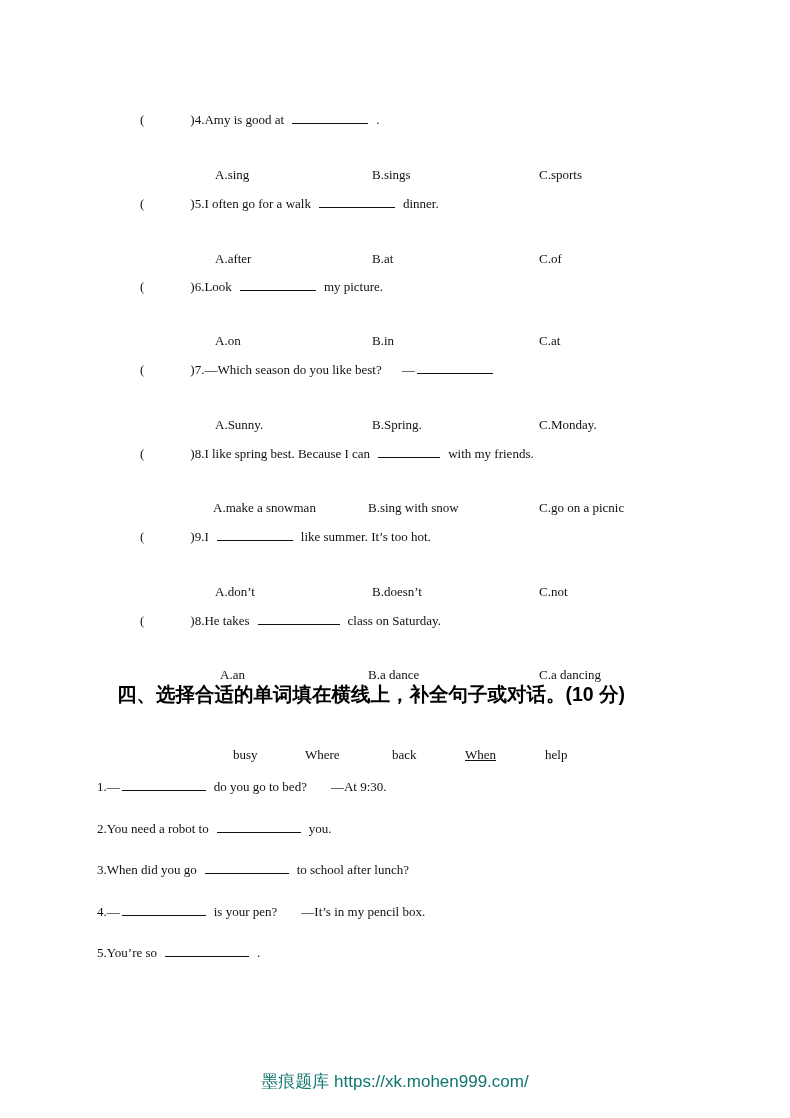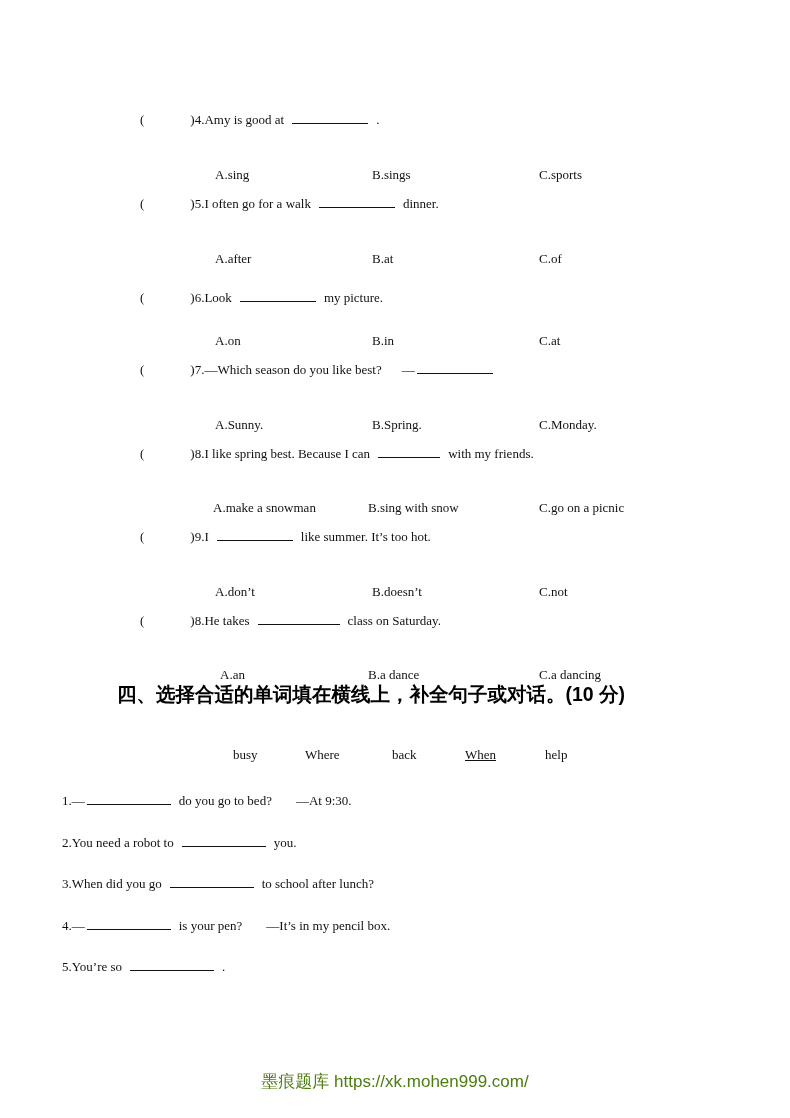--- a/index.html
+++ b/index.html
@@ -22,27 +22,27 @@
   .blank.nolm { margin-left:2px; }
   .opts span { position:absolute; top:0;margin-top:16px; }
   .optA { left:215px; } .optB { left:372px; } .optC { left:539px; }
   .section-title {
     left:117px; font-family:"Liberation Sans","DejaVu Sans",sans-serif;
     font-weight:bold; font-size:19.5px; color:#000;
   }
   .bank span { position:absolute; top:0;margin-top:13px; }
   .bw0 { left:233px; } .bw1 { left:305px; } .bw2 { left:392px;text-align:right; }
   .bw3 { left:465px;text-decoration:underline; } .bw4 { left:545px; }
-  .item { padding-left:62px; box-sizing:border-box;margin-top:14px; }
+  .item { padding-left:97px; box-sizing:border-box; }
   .gap20 { display:inline-block; width:20px; }
   .gap24 { display:inline-block; width:24px; }
   .footer {
     position:absolute; top:1070px; left:0; width:790px; text-align:center;
     font-family:"Liberation Sans","DejaVu Sans",sans-serif;
-    font-size:17px; color:#4d7c0f;
+    font-size:17px; color:#0f766e;
   }
 </style>
 </head>
 <body>
 
 <div class="page">
 
   <div class="line qline" style="top:106px">
     <span>(</span><span class="paren-gap"></span><span>)4.Amy is good at</span><span class="blank"></span><span>.</span>
   </div>
@@ -54,21 +54,21 @@
 
   <div class="line qline" style="top:190px">
     <span>(</span><span class="paren-gap"></span><span>)5.I often go for a walk</span><span class="blank"></span><span>dinner.</span>
   </div>
   <div class="line opts" style="top:232px">
     <span class="optA">A.after</span>
     <span class="optB">B.at</span>
     <span class="optC">C.of</span>
   </div>
 
-  <div class="line qline" style="top:284px">
+  <div class="line qline" style="top:273px">
     <span>(</span><span class="paren-gap"></span><span>)6.Look</span><span class="blank"></span><span>my picture.</span>
   </div>
   <div class="line opts" style="top:314px">
     <span class="optA">A.on</span>
     <span class="optB">B.in</span>
     <span class="optC">C.at</span>
   </div>
 
   <div class="line qline" style="top:356px">
     <span>(</span><span class="paren-gap"></span><span>)7.—Which season do you like best?</span><span class="gap20"></span><span>—</span><span class="blank nolm"></span>

